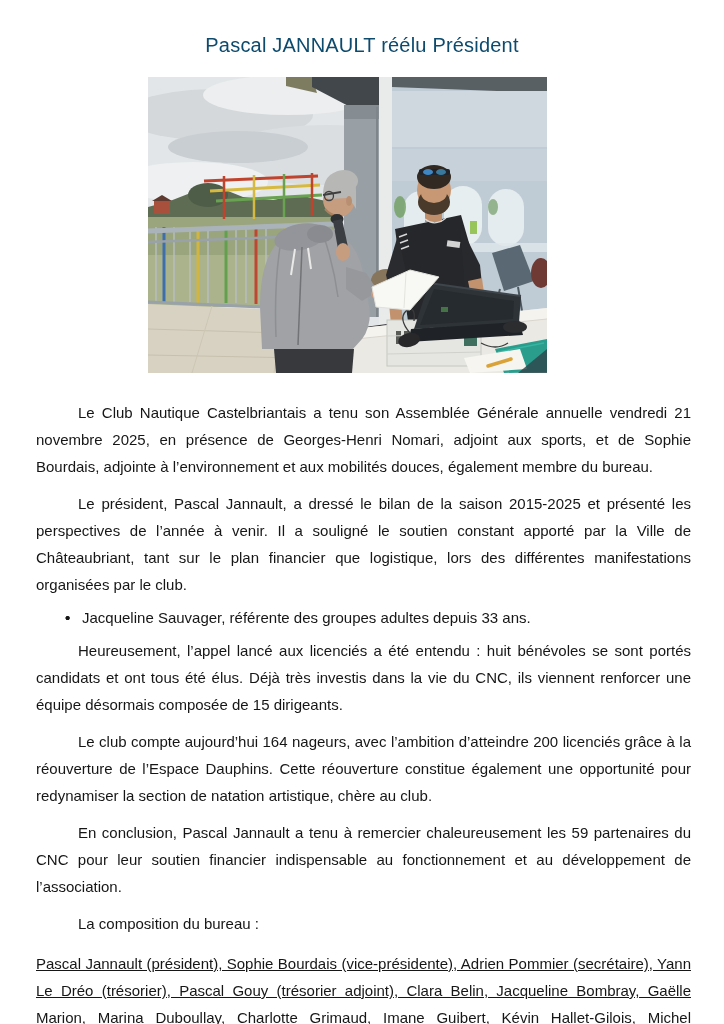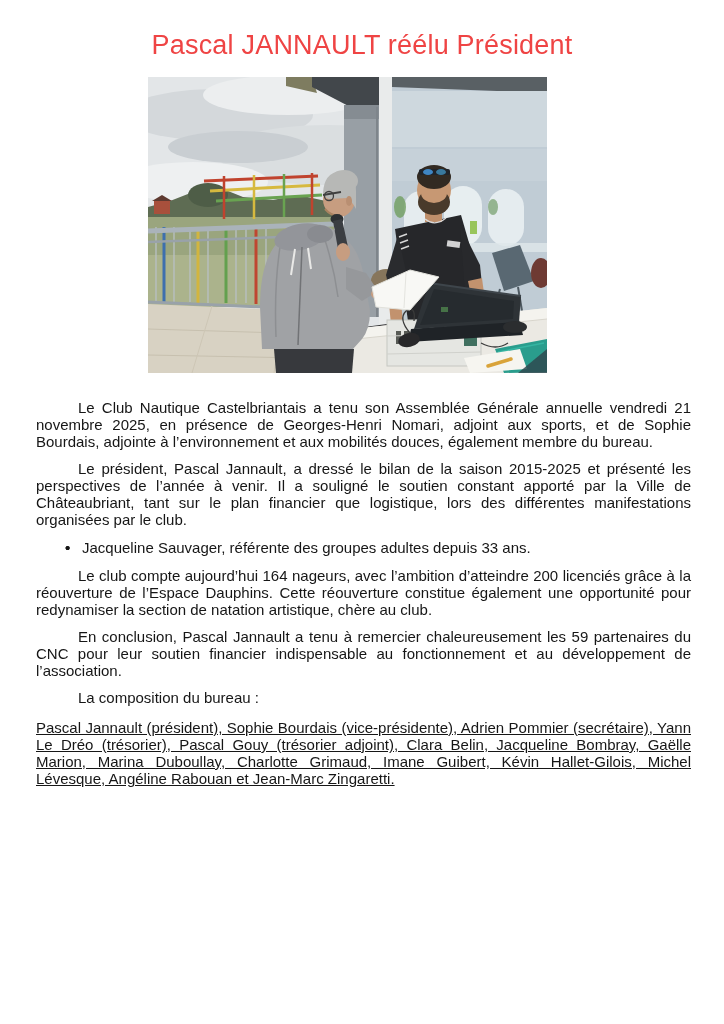--- a/index.html
+++ b/index.html
@@ -2,32 +2,32 @@
 <html><head>
 <meta charset="utf-8">
 <style>
   html,body { margin:0; padding:0; background:#ffffff; }
   .page {
     position:relative; width:724px; height:1024px; background:#ffffff;
     font-family:"Liberation Sans", sans-serif; color:#161616; overflow:hidden;
   }
   .title {
     position:absolute; top:28px; left:0; width:724px; margin:0;
-    text-align:center; font-size:27px; line-height:34px; font-weight:400;
-    color:#ef4444; letter-spacing:0.2px;
+    text-align:center; font-size:20px; line-height:34px; font-weight:400;
+    color:#0c4a6e; letter-spacing:0.2px;
   }
   .photo {
     position:absolute; top:77px; left:148px; width:399px; height:296px;
   }
   .photo svg { display:block; }
   .content {
     position:absolute; top:399px; left:36px; width:655px;
   }
   .content p {
-    margin:0 0 10px 0; font-size:15px; line-height:17px;
+    margin:0 0 10px 0; font-size:15px; line-height:27px;
     text-align:justify; text-justify:inter-word;
   }
   .indent { text-indent:42px; }
   .no-justify { text-align:left !important; }
   ul.bullets { list-style:none; margin:0 0 10px 0; padding:0 0 0 29px; }
   ul.bullets li {
     position:relative; padding-left:17px; font-size:15px; line-height:19px;
   }
   ul.bullets .dot { position:absolute; left:0; top:0; }
   .members { margin-top:13px !important;text-decoration:underline; }
@@ -226,19 +226,20 @@
     <p class="indent">Le président, Pascal Jannault, a dressé le bilan de la saison 2015-2025 et présenté les perspectives de l’année à venir. Il a souligné le soutien constant apporté par la Ville de Châteaubriant, tant sur le plan financier que logistique, lors des différentes manifestations organisées par le club.</p>
     <ul class="bullets">
       <li>
         <span class="dot">•</span>
       </li>
       <li>
         <span class="dot">•</span>
         <span>Jacqueline Sauvager, référente des groupes adultes depuis 33 ans.</span>
       </li>
     </ul>
+    <p class="indent">Heureusement, l’appel lancé aux licenciés a été entendu : huit bénévoles se sont portés candidats et ont tous été élus. Déjà très investis dans la vie du CNC, ils viennent renforcer une équipe désormais composée de 15 dirigeants.</p>
     <p class="indent">Le club compte aujourd’hui 164 nageurs, avec l’ambition d’atteindre 200 licenciés grâce à la réouverture de l’Espace Dauphins. Cette réouverture constitue également une opportunité pour redynamiser la section de natation artistique, chère au club.</p>
     <p class="indent">En conclusion, Pascal Jannault a tenu à remercier chaleureusement les 59 partenaires du CNC pour leur soutien financier indispensable au fonctionnement et au développement de l’association.</p>
     <p class="indent no-justify">La composition du bureau :</p>
     <p class="members">Pascal Jannault (président), Sophie Bourdais (vice-présidente), Adrien Pommier (secrétaire), Yann Le Dréo (trésorier), Pascal Gouy (trésorier adjoint), Clara Belin, Jacqueline Bombray, Gaëlle Marion, Marina Duboullay, Charlotte Grimaud, Imane Guibert, Kévin Hallet-Gilois, Michel Lévesque, Angéline Rabouan et Jean-Marc Zingaretti.</p>
   </div>
 
 </div>
 
 </body></html>

